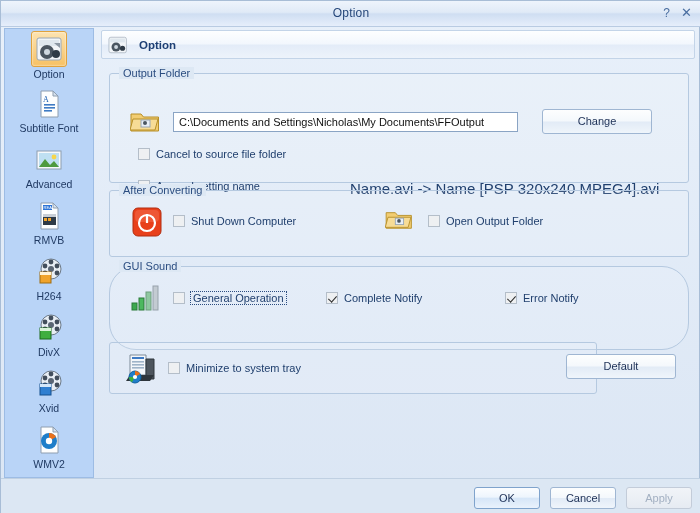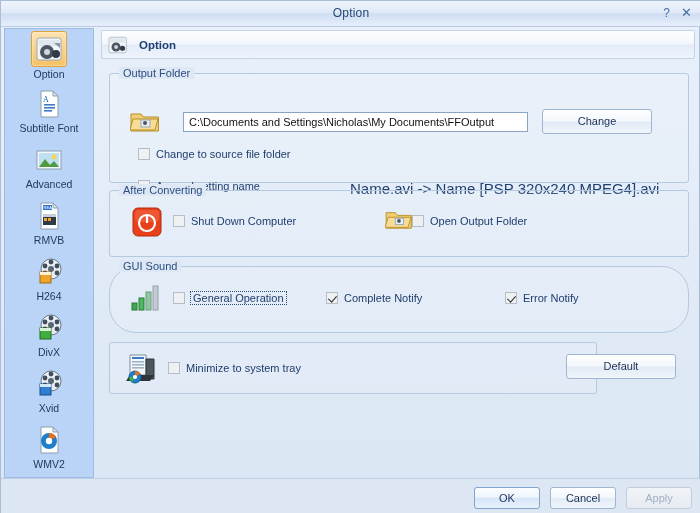--- a/index.html
+++ b/index.html
@@ -73,27 +73,27 @@
     position:absolute;border:1px solid #b5c9e0;border-radius:3px;
     background:rgba(255,255,255,0.12);box-sizing:border-box;
   }
   .group > .glegend{
     position:absolute;top:-7px;left:9px;padding:0 4px;
     background:#dde8f4;font-size:11px;color:#2b4d80;
   }
 
   .g-out{left:11px;top:45px;width:580px;height:110px;}
   .g-after{left:11px;top:162px;width:580px;height:67px;}
-  .g-sound{left:11px;top:238px;width:580px;height:67px;border-radius:27px;}
+  .g-sound{left:11px;top:238px;width:580px;height:84px;border-radius:27px;}
   .g-tray{left:11px;top:314px;width:488px;height:52px;}
 
   
   .folder-ic{position:absolute;left:20px;top:36px;width:30px;height:24px;}
   .pathbox{
-    position:absolute;left:73px;top:38px;width:345px;height:20px;
+    position:absolute;left:63px;top:38px;width:345px;height:20px;
     background:#fff;border:1px solid #8aa4c4;box-sizing:border-box;
     font-size:11px;color:#111;line-height:18px;padding-left:5px;
     white-space:nowrap;overflow:hidden;
   }
   .btn{
     background:linear-gradient(#fdfefe 0%,#f4f8fc 48%,#e2ebf6 52%,#eff5fb 100%);
     border:1px solid #9fb6d2;border-radius:3px;box-sizing:border-box;
     text-align:center;color:#1d3056;font-size:11px;cursor:default;
   }
   .btn.dis{color:#a3b0c2;background:linear-gradient(#f1f4f8,#e6ebf2);border-color:#c3ccd9;}
@@ -115,21 +115,21 @@
   .r-out-src{left:28px;top:74px;}
   .r-append{left:28px;top:106px;}
   .hint{
     position:absolute;left:240px;top:106px;font-size:15px;color:#21406e;
     white-space:nowrap;
   }
 
   .pw-ic{position:absolute;left:22px;top:16px;width:30px;height:30px;}
   .r-shut{left:63px;top:24px;}
   .fold2-ic{position:absolute;left:275px;top:18px;width:28px;height:22px;}
-  .r-open{left:302px;top:24px;}
+  .r-open{left:318px;top:24px;}
 
   .snd-ic{position:absolute;left:20px;top:16px;width:32px;height:28px;}
   .r-gen{left:63px;top:25px;}
   .r-comp{left:216px;top:25px;}
   .r-err{left:395px;top:25px;}
 
   .tray-ic{position:absolute;left:16px;top:10px;width:34px;height:32px;}
   .r-tray{left:58px;top:19px;}
   .btn-default{position:absolute;left:468px;top:326px;width:110px;height:25px;line-height:23px;}
 
@@ -305,21 +305,21 @@
           <rect x="11" y="10" width="9" height="7" fill="#e7eef6" stroke="#9aa7b5"></rect>
           <circle cx="15" cy="13" r="2" fill="#4a5560"></circle>
         </svg>
       </div>
 
       <div class="pathbox" title="C:\Documents and Settings\Nicholas\My Documents\FFOutput">C:\Documents and Settings\Nicholas\My Documents\FFOutput</div>
 
       <div class="btn btn-change">Change</div>
 
       <div class="cb-row r-out-src">
-        <span class="cbx"></span><span class="cb-lbl">Change to source file folder</span>
+        <span class="cbx"></span><span class="cb-lbl">Cancel to source file folder</span>
       </div>
 
       <div class="cb-row r-append">
         <span class="cbx"></span><span class="cb-lbl">Append setting name</span>
       </div>
 
       <div class="hint">Name.avi  -&gt; Name [PSP 320x240 MPEG4].avi</div>
     </div>
 
     <div class="group g-after">

